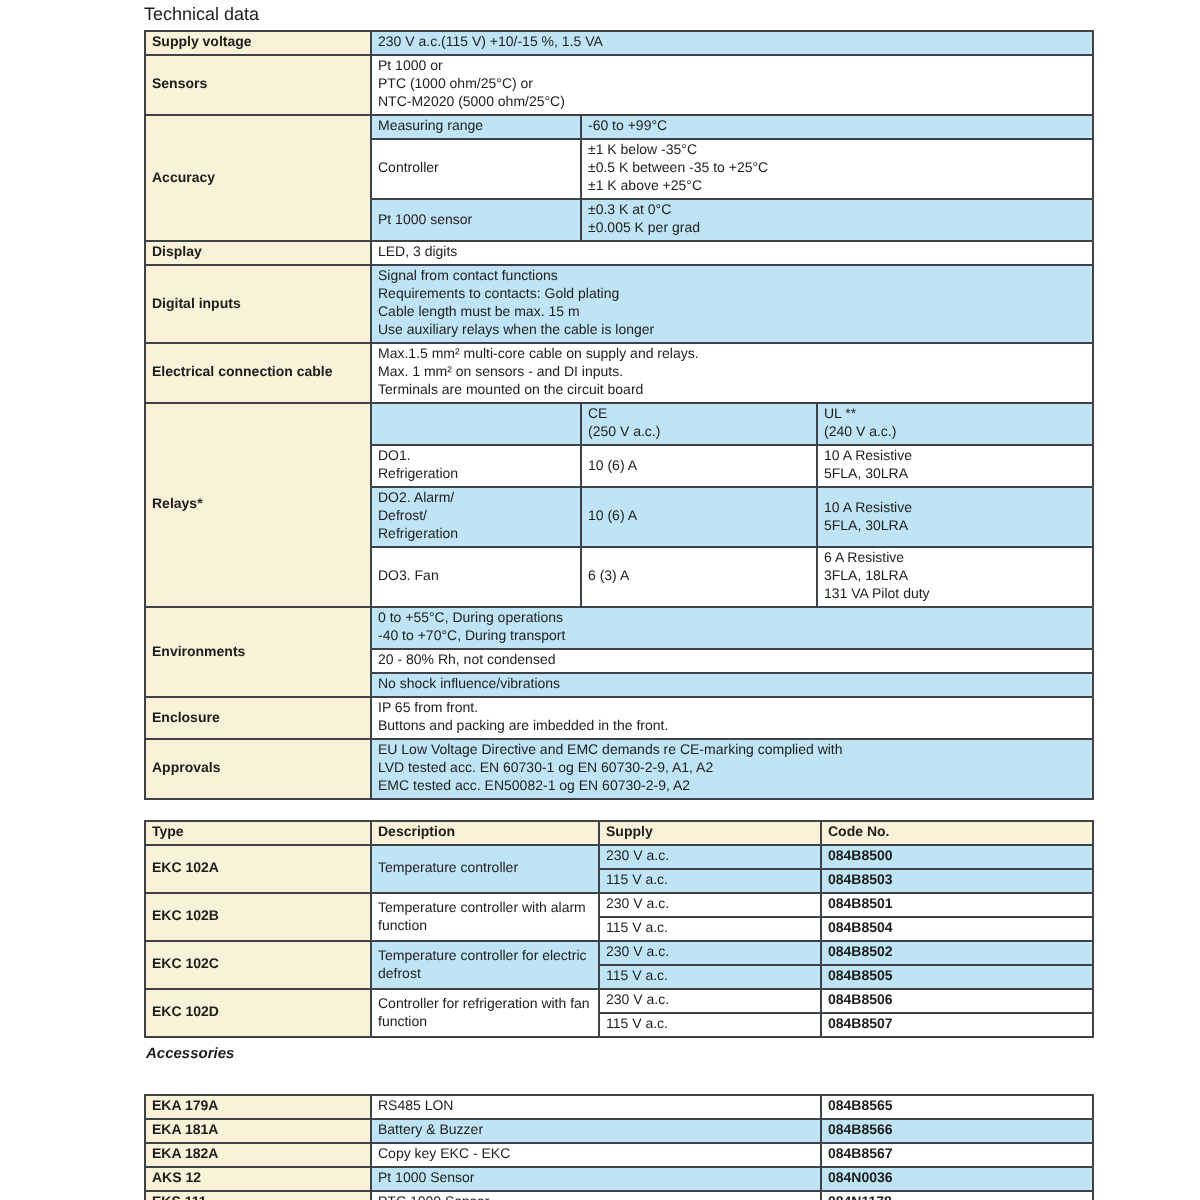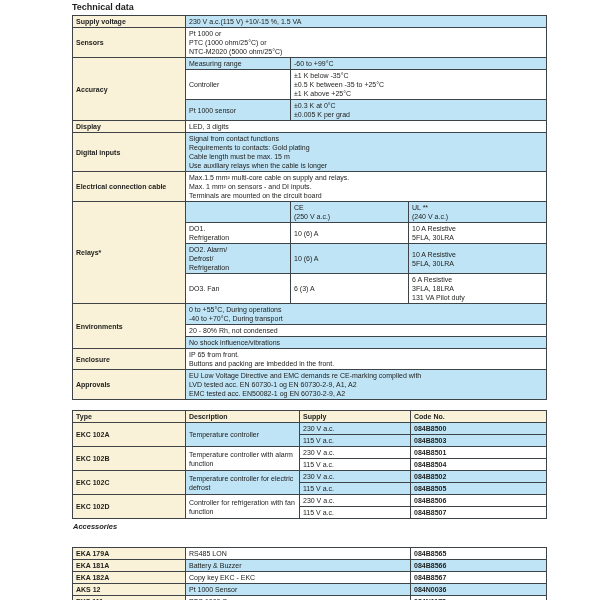--- a/index.html
+++ b/index.html
@@ -1,21 +1,21 @@
 <!DOCTYPE html>
 <html><head>
 <meta charset="utf-8">
 <style>
   html,body{margin:0;padding:0;}
   body{
     width:600px;height:600px;overflow:hidden;background:#ffffff;
     font-family:"Liberation Sans", sans-serif;color:#1d1d1b;position:relative;
   }
   .page{position:absolute;left:72px;top:2px;width:474px;}
-  .section-title{font-size:9px;font-weight:bold;margin:0 0 3px 0;color:#1d1d1b;}
+  .section-title{font-size:9px;font-weight:normal;margin:0 0 3px 0;color:#1d1d1b;}
   table{border-collapse:collapse;width:474px;table-layout:fixed;}
   td{
     border:1px solid #3e4347;
     font-size:7px;line-height:9px;
     padding:1px 3px;vertical-align:middle;
     white-space:pre-line;word-wrap:break-word;
   }
   td.lbl{font-weight:bold;background:#f9f2d8;}
   td.blue{background:#bfe4f5;}
   td.white{background:#ffffff;}

